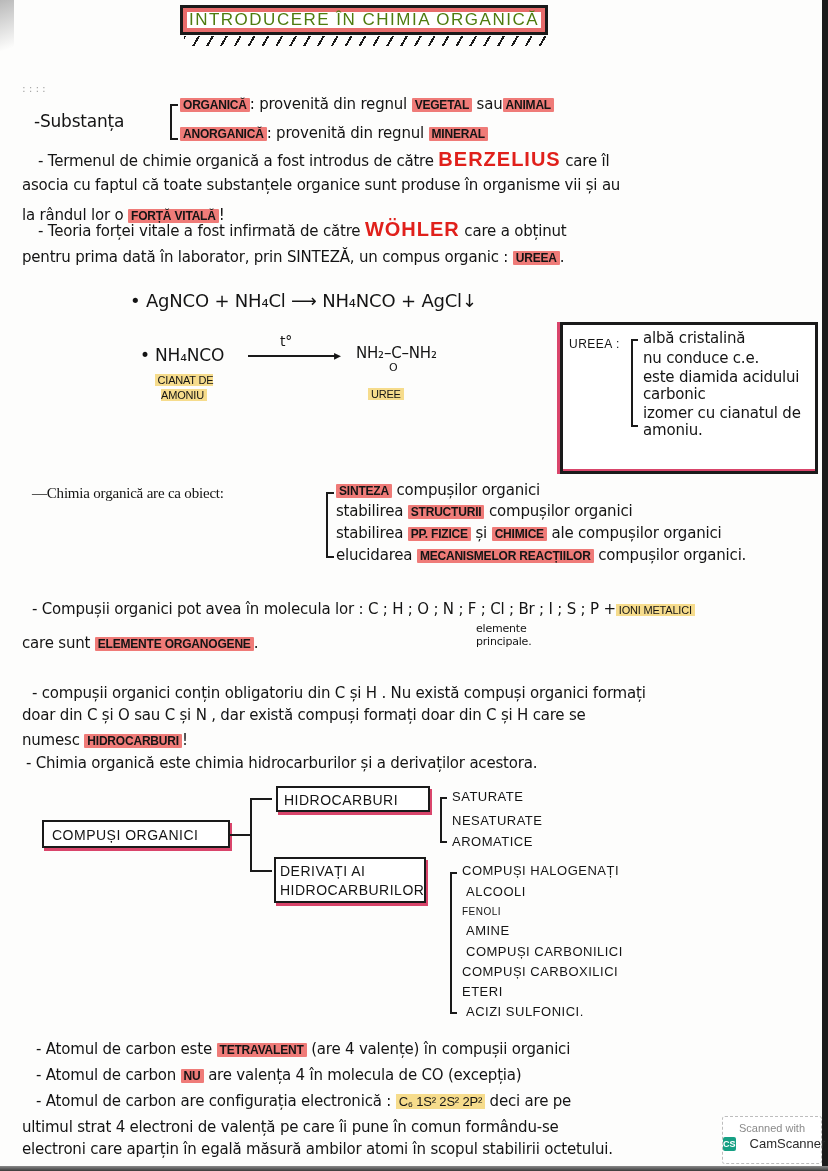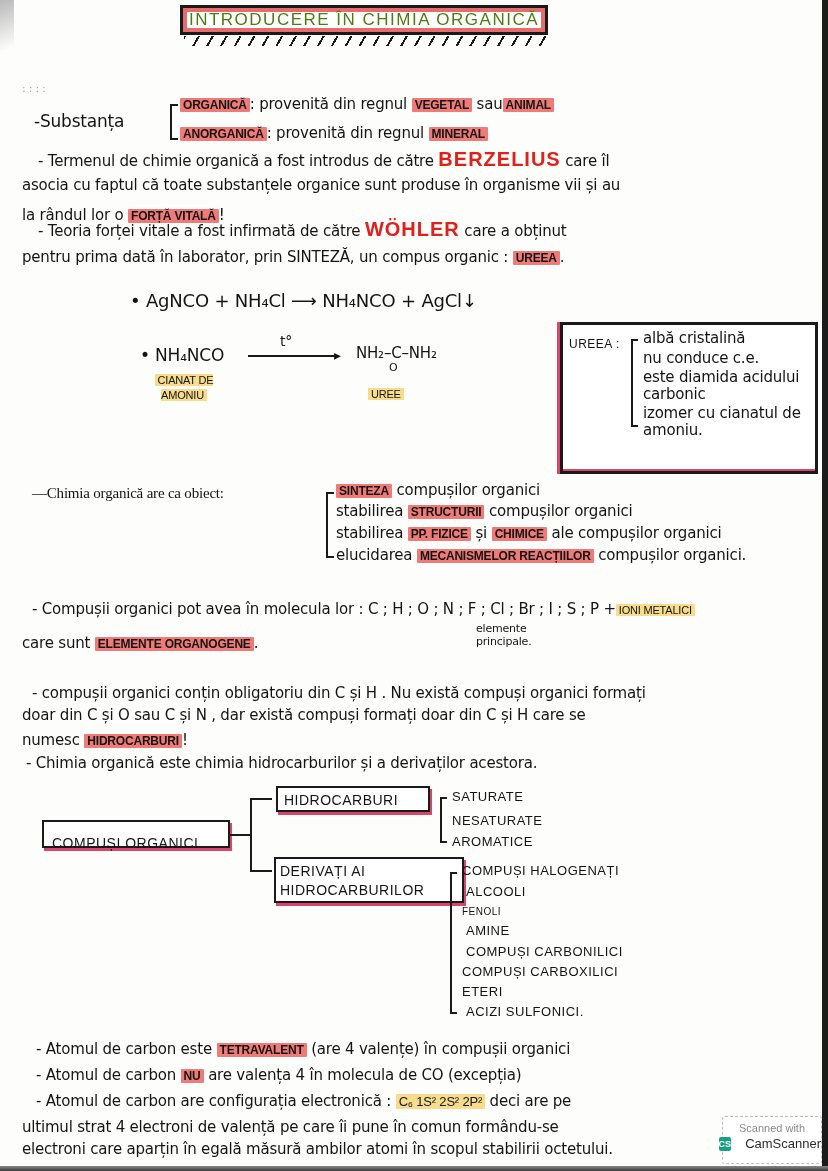--- a/index.html
+++ b/index.html
@@ -17,21 +17,21 @@
   .title-box { position: absolute; left: 180px; top: 5px; width: 368px; height: 30px; border: 3px solid #1a1a1a; box-shadow: 0 0 0 4px #e76c6c inset; background: #fff; display: flex; align-items: center; justify-content: center; }
   .title-box span { font-family: "Liberation Sans", sans-serif; font-size: 17px; letter-spacing: 1.5px; color: #4d7c0f; }
   .hatch { position: absolute; left: 184px; top: 36px; width: 362px; height: 10px;
     background: repeating-linear-gradient(120deg, #1a1a1a 0 2px, transparent 2px 12px); }
   .bracket { position: absolute; border-left: 2px solid #1a1a1a; border-top: 2px solid #1a1a1a; border-bottom: 2px solid #1a1a1a; }
   .box { position: absolute; border: 2px solid #1a1a1a; box-shadow: 2px 3px 0 #d9456b; background: #fff; }
   .ureea-box { position: absolute; left: 560px; top: 322px; width: 258px; height: 152px; border: 3px solid #1a1a1a; box-shadow: -3px 0 0 #d9456b, 0 -2px 0 #d9456b inset; background:#fff; }
   .arrow-line { position: absolute; height: 2px; background: #1a1a1a; }
   .stamp { position: absolute; left: 722px; top: 1116px; width: 100px; height: 48px; border: 1px dashed #bdbdbd; background: rgba(255,255,255,0.92); border-radius: 3px; text-align: center; }
   .stamp .s1 { font-family: "Liberation Sans", sans-serif; font-size: 11px; color: #8a8a8a; margin-top: 5px; }
-  .stamp .s2 { font-family: "Liberation Sans", sans-serif; font-size: 13px; color: #2b2b2b; margin-top: 2px; display: flex; align-items: center; justify-content: flex-end; gap: 14px; }
+  .stamp .s2 { font-family: "Liberation Sans", sans-serif; font-size: 13px; color: #2b2b2b; margin-top: 2px; display: flex; align-items: center; justify-content: space-between; gap: 14px; }
   .cs-logo { display: inline-block; width: 16px; height: 14px; background: #17a084; color: #fff; font-size: 9px; font-weight: bold; line-height: 14px; border-radius: 2px; }
   .smudge { position: absolute; left: 22px; top: 82px; width: 90px; height: 18px; color: #6b6b6b; font-size: 11px; letter-spacing: 3px; opacity: 0.6; }
   .small { font-size: 11px; }
 </style>
 </head>
 <body>
 
 <div class="page">
   <div class="edge-topleft"></div>
   <div class="edge-right"></div>
@@ -137,36 +137,36 @@
 
   <div class="hand" style="left:32px; top:684px;">- compușii organici conțin obligatoriu din C și H . Nu există compuși organici formați</div>
   <div class="hand" style="left:22px; top:706px;">doar din C și O sau C și N , dar există compuși formați doar din C și H care se</div>
   <div class="hand" style="left:22px; top:731px;">
     <span>numesc</span>
     <span class="hl-red">HIDROCARBURI</span><span>!</span>
   </div>
   <div class="hand" style="left:26px; top:754px;">- Chimia organică este chimia hidrocarburilor și a derivaților acestora.</div>
 
   <div class="box" style="left:42px; top:820px; width:188px; height:28px;">
-    <div class="hand caps" style="left:8px; top:4px; font-size:14px;margin-top:8px;">COMPUȘI ORGANICI</div>
+    <div class="hand caps" style="left:8px; top:4px; font-size:14px;">COMPUȘI ORGANICI</div>
   </div>
   <div class="arrow-line" style="left:230px; top:834px; width:20px;"></div>
   <div style="position:absolute; left:250px; top:798px; width:2px; height:72px; background:#1a1a1a;"></div>
   <div class="arrow-line" style="left:250px; top:798px; width:22px;"></div>
   <div class="arrow-line" style="left:250px; top:870px; width:22px;"></div>
 
   <div class="box" style="left:276px; top:786px; width:154px; height:26px;">
     <div class="hand caps" style="left:6px; top:3px; font-size:14px;">HIDROCARBURI</div>
   </div>
   <div class="bracket" style="left:440px; top:797px; width:7px; height:46px;"></div>
   <div class="hand caps" style="left:452px; top:788px; font-size:13px;">SATURATE</div>
   <div class="hand caps" style="left:452px; top:812px; font-size:13px;">NESATURATE</div>
   <div class="hand caps" style="left:452px; top:833px; font-size:13px;">AROMATICE</div>
 
-  <div class="box" style="left:274px; top:857px; width:190px; height:46px;">
+  <div class="box" style="left:274px; top:857px; width:152px; height:46px;">
     <div class="hand caps" style="left:4px; top:3px; font-size:14px; white-space:normal; width:156px; line-height:19px;">DERIVAȚI AI HIDROCARBURILOR</div>
   </div>
   <div class="bracket" style="left:450px; top:872px; width:7px; height:142px;"></div>
   <div class="hand caps" style="left:462px; top:862px; font-size:13px;">COMPUȘI HALOGENAȚI</div>
   <div class="hand caps" style="left:466px; top:883px; font-size:13px;">ALCOOLI</div>
   <div class="hand caps" style="left:462px; top:903px; font-size:10px;">FENOLI</div>
   <div class="hand caps" style="left:466px; top:922px; font-size:13px;">AMINE</div>
   <div class="hand caps" style="left:466px; top:943px; font-size:13px;">COMPUȘI CARBONILICI</div>
   <div class="hand caps" style="left:462px; top:963px; font-size:13px;">COMPUȘI CARBOXILICI</div>
   <div class="hand caps" style="left:462px; top:983px; font-size:13px;">ETERI</div>

